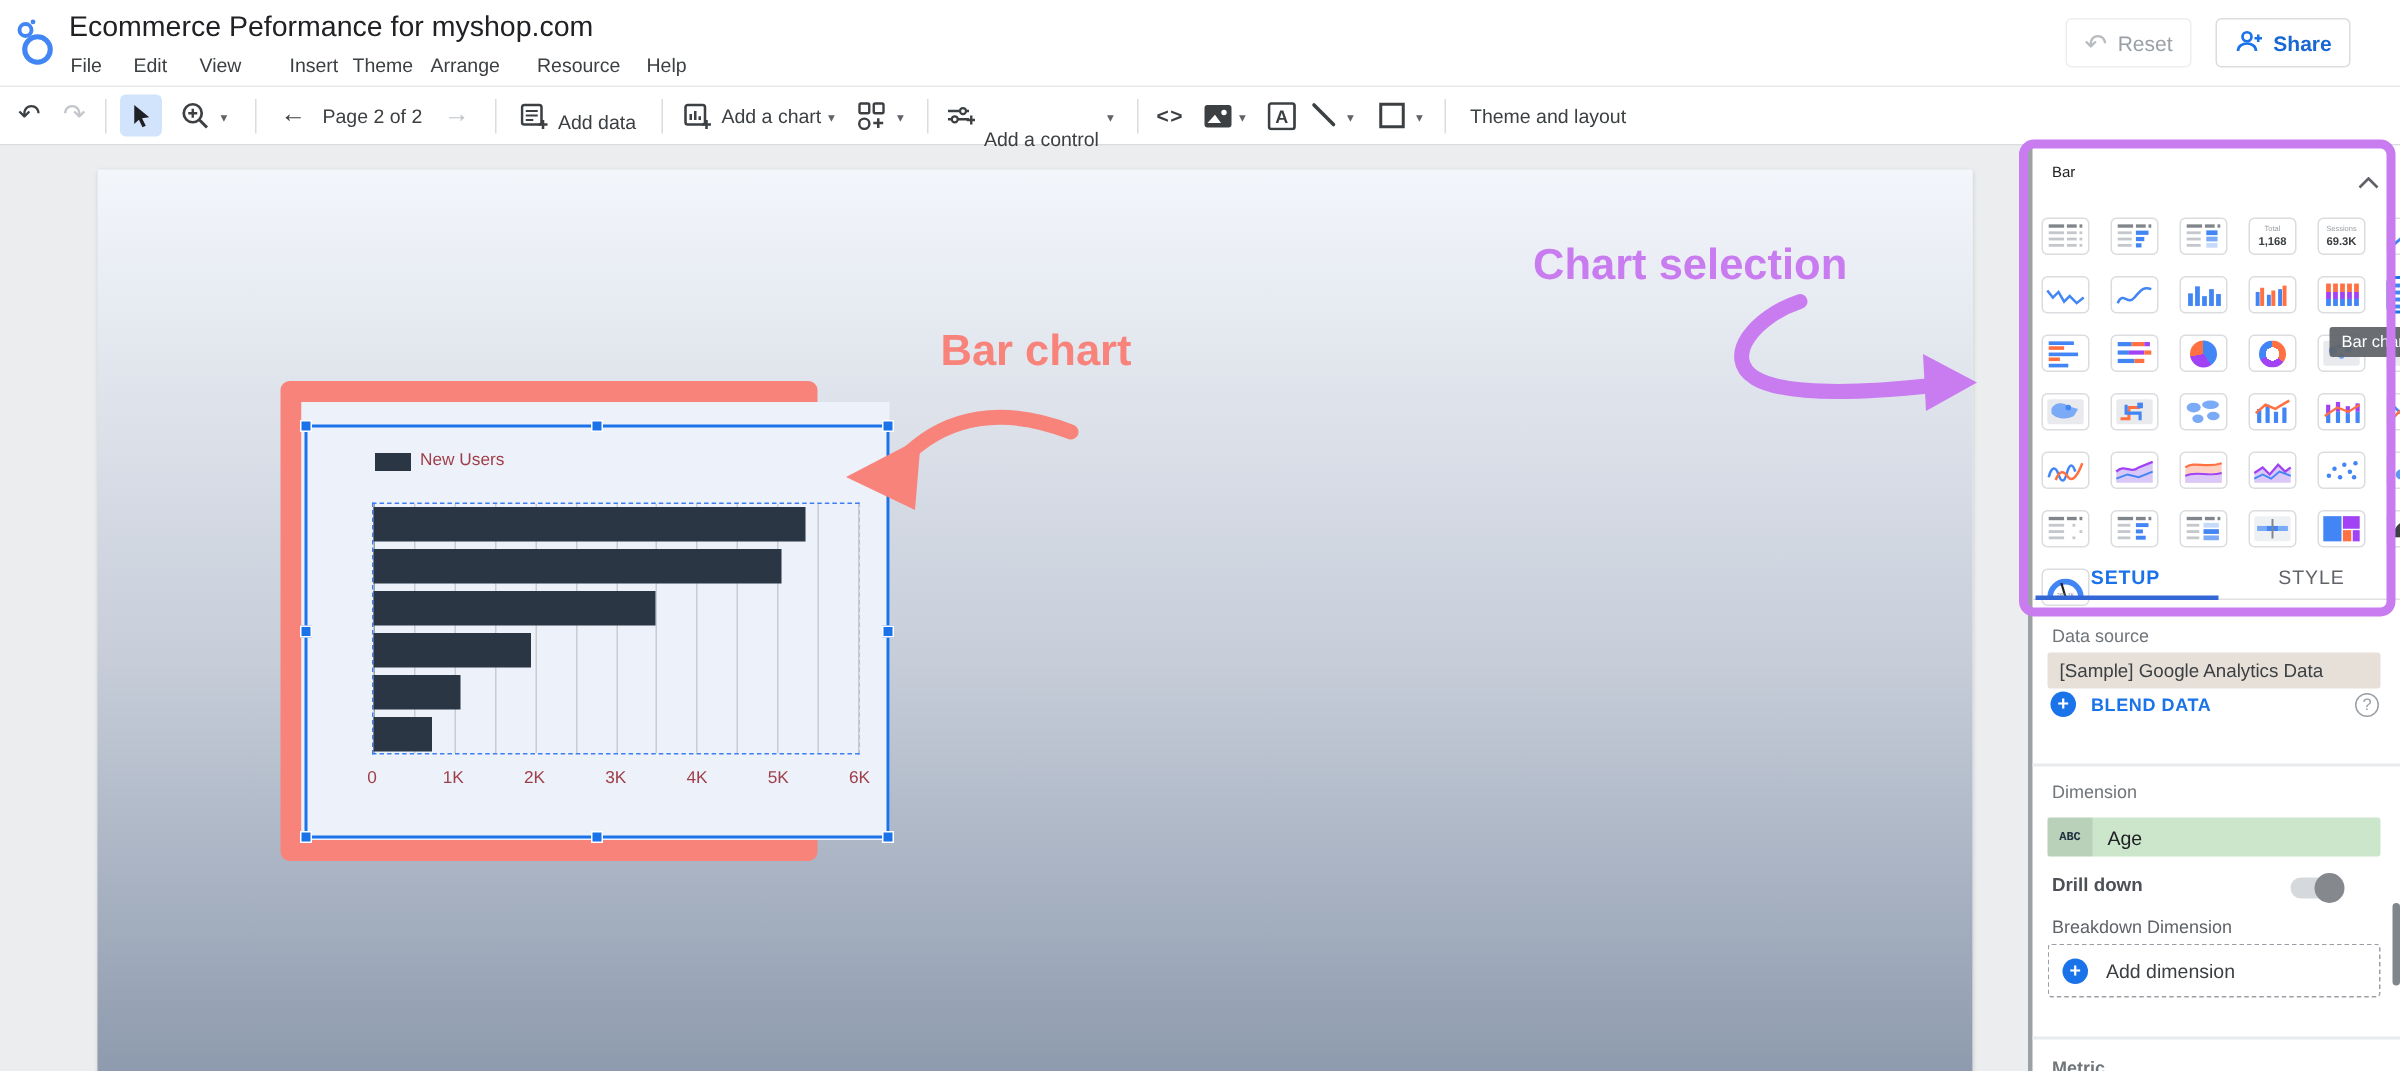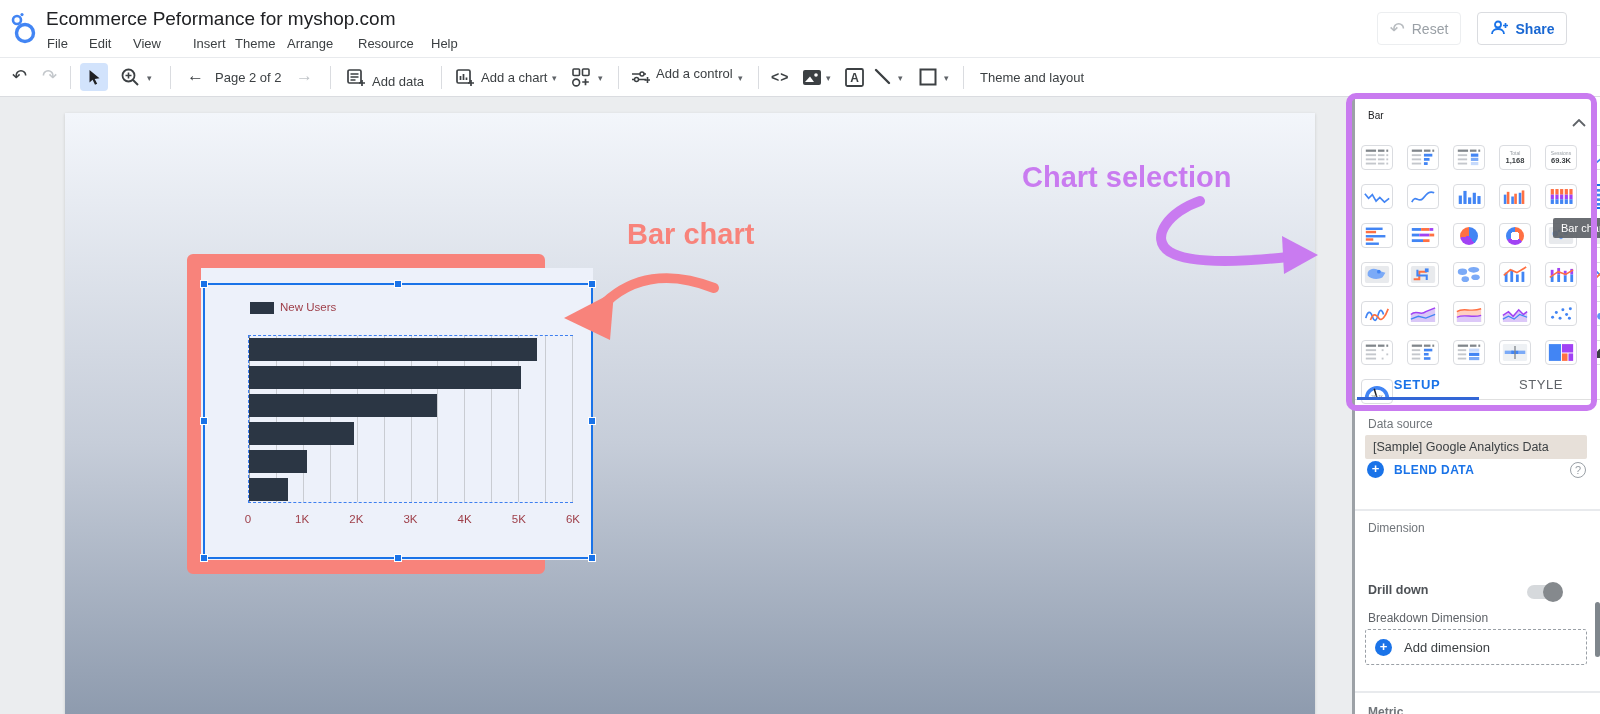--- a/index.html
+++ b/index.html
@@ -165,21 +165,21 @@
   <span class="caret" style="left:598px">▾</span>
   <div class="tb-div" style="left:618px"></div>
   <span class="tb" style="left:631px;top:11px">
     <svg width="19" height="17" viewBox="0 0 19 17">
         <path d="M1 5 h14 M1 10.5 h14" stroke="#3c4043" stroke-width="1.7"></path>
         <circle cx="11" cy="5" r="2" fill="#fff" stroke="#3c4043" stroke-width="1.5"></circle>
         <circle cx="5.5" cy="10.5" r="2" fill="#fff" stroke="#3c4043" stroke-width="1.5"></circle>
         <path d="M16.5 8 v6 M13.5 11 h6" stroke="#3c4043" stroke-width="1.6"></path>
       </svg>
   </span>
-  <span class="tb" style="left:656px;top:8px">Add a control</span>
+  <span class="tb" style="left:656px;top:27px">Add a control</span>
   <span class="caret" style="left:738px">▾</span>
   <div class="tb-div" style="left:758px"></div>
   <span class="tb" style="left:771px;top:11px;font-weight:bold;font-size:14px;letter-spacing:1px">&lt;&gt;</span>
   <span class="tb" style="left:802px;top:11px">
     <svg width="20" height="17" viewBox="0 0 20 17">
         <rect x="1" y="1" width="18" height="15" rx="2" fill="#3c4043"></rect>
         <path d="M3 13 L8 7.5 L12 13 Z" fill="#fff"></path>
         <circle cx="14" cy="6" r="1.8" fill="#fff"></circle>
       </svg>
   </span>
@@ -611,20 +611,24 @@
   <div class="sect-label" style="top:320px">Data source</div>
   <div class="ds-chip">[Sample] Google Analytics Data</div>
   <div class="blend-row">
     <div class="plus-circle">+</div>
     <div class="blend-label">BLEND DATA</div>
   </div>
   <div class="help-circle">?</div>
 
   <div class="panel-div" style="top:412px"></div>
   <div class="sect-label" style="top:424px">Dimension</div>
+  <div class="dim-chip">
+    <div class="dim-badge">ABC</div>
+    <div class="dim-value">Age</div>
+  </div>
   <div class="drill-label">Drill down</div>
   <div class="toggle">
       <div class="knob"></div>
     </div>
   <div class="bd-label">Breakdown Dimension</div>
   <div class="add-dim">
     <div class="plus-circle">+</div>
     <div class="add-dim-label">Add dimension</div>
   </div>
   <div class="panel-div" style="top:594px"></div>

